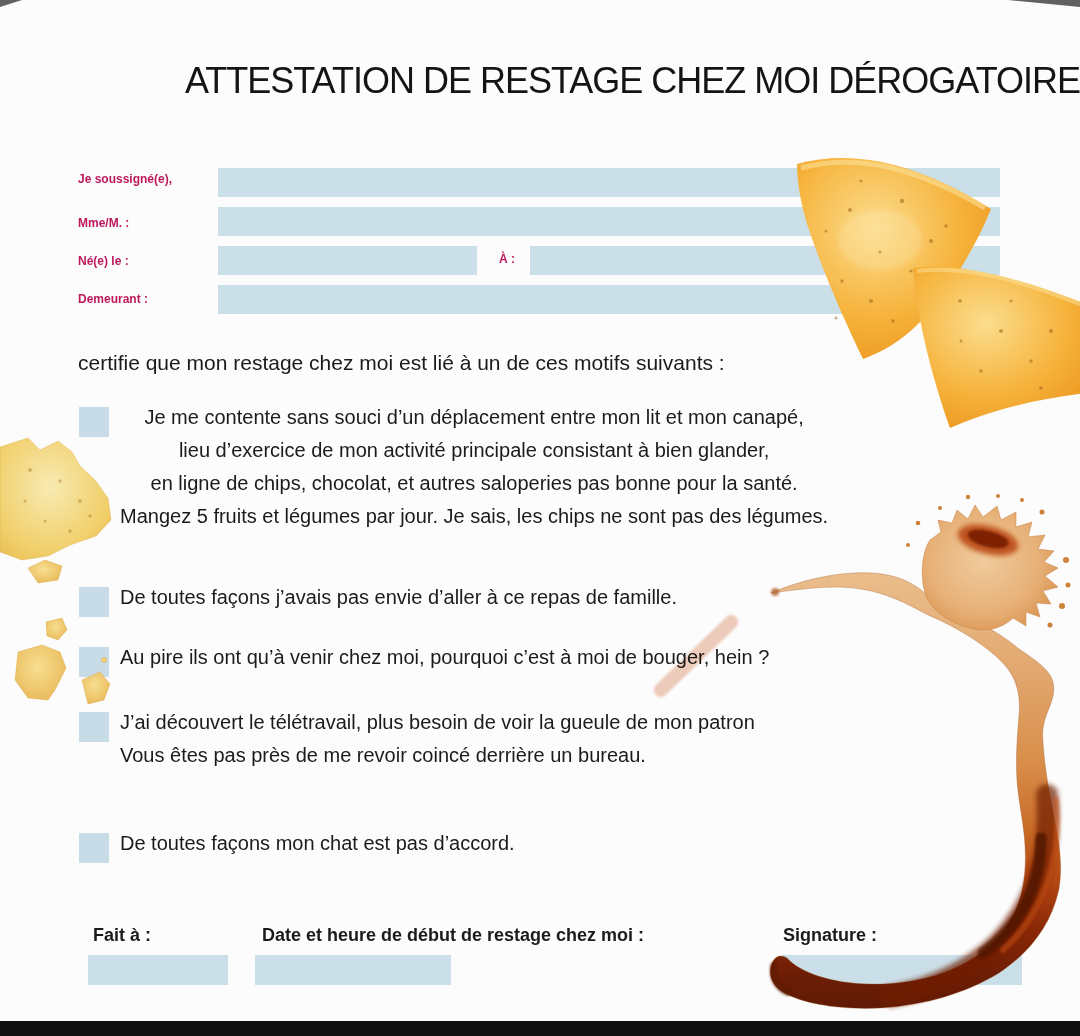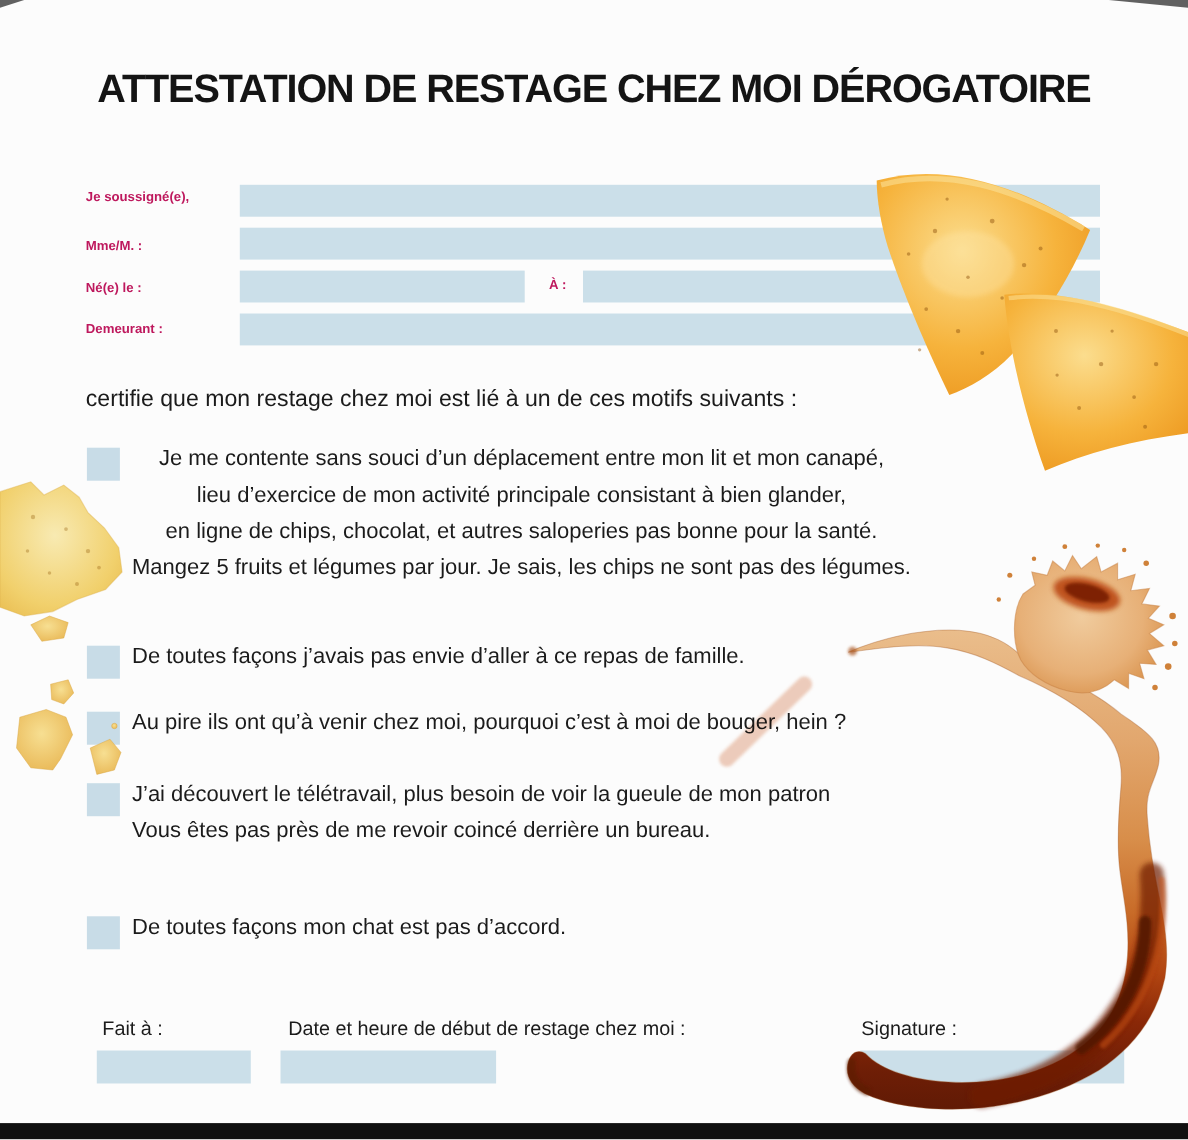--- a/index.html
+++ b/index.html
@@ -2,38 +2,38 @@
 <html lang="fr"><head>
 <meta charset="utf-8">
 <style>
   html,body{margin:0;padding:0;background:#e9e9e9;}
   .page{
     position:relative;width:1080px;height:1036px;background:#fcfcfc;
     overflow:hidden;font-family:"Liberation Sans",sans-serif;color:#1b1b1b;
   }
   .abs{position:absolute;}
   .title{
-    left:0;top:60px;width:1080px;text-align:center;
-    font-size:36px;font-weight:700;letter-spacing:-1px;color:#141414;white-space:nowrap;
+    left:0;top:60px;width:1080px;text-align:right;
+    font-size:36px;font-weight:400;letter-spacing:-1px;color:#141414;white-space:nowrap;
   }
   .subtitle{
     left:0;top:117px;width:1080px;text-align:center;
     font-size:22px;color:#222;white-space:nowrap;
   }
   .flabel{font-size:12px;color:#be185d;white-space:nowrap;font-weight:bold;}
   .field{
     background:#cbdfe9;height:29px;border:0;padding:0 6px;box-sizing:border-box;
     font-size:17px;color:#1b1b1b;font-family:"Liberation Sans",sans-serif;outline:none;
   }
   .certify{left:78px;top:351px;font-size:21px;white-space:nowrap;}
   .checkbox{
     width:30px;height:30px;background:#c8dce7;left:79px;cursor:pointer;
   }
   .mlines{left:120px;font-size:20px;line-height:33px;white-space:nowrap;}
-  .footlabel{font-size:18px;font-weight:400;white-space:nowrap;top:925px;}
+  .footlabel{font-size:18px;font-weight:700;white-space:nowrap;top:925px;}
   .footfield{top:955px;height:30px;}
   .decor{position:absolute;left:0;top:0;pointer-events:none;}
   .botbar{left:0;top:1021px;width:1080px;height:15px;background:#101010;}
 </style>
 </head>
 <body>
 
 <div class="page">
 
   <div class="abs title">ATTESTATION DE RESTAGE CHEZ MOI DÉROGATOIRE</div>

